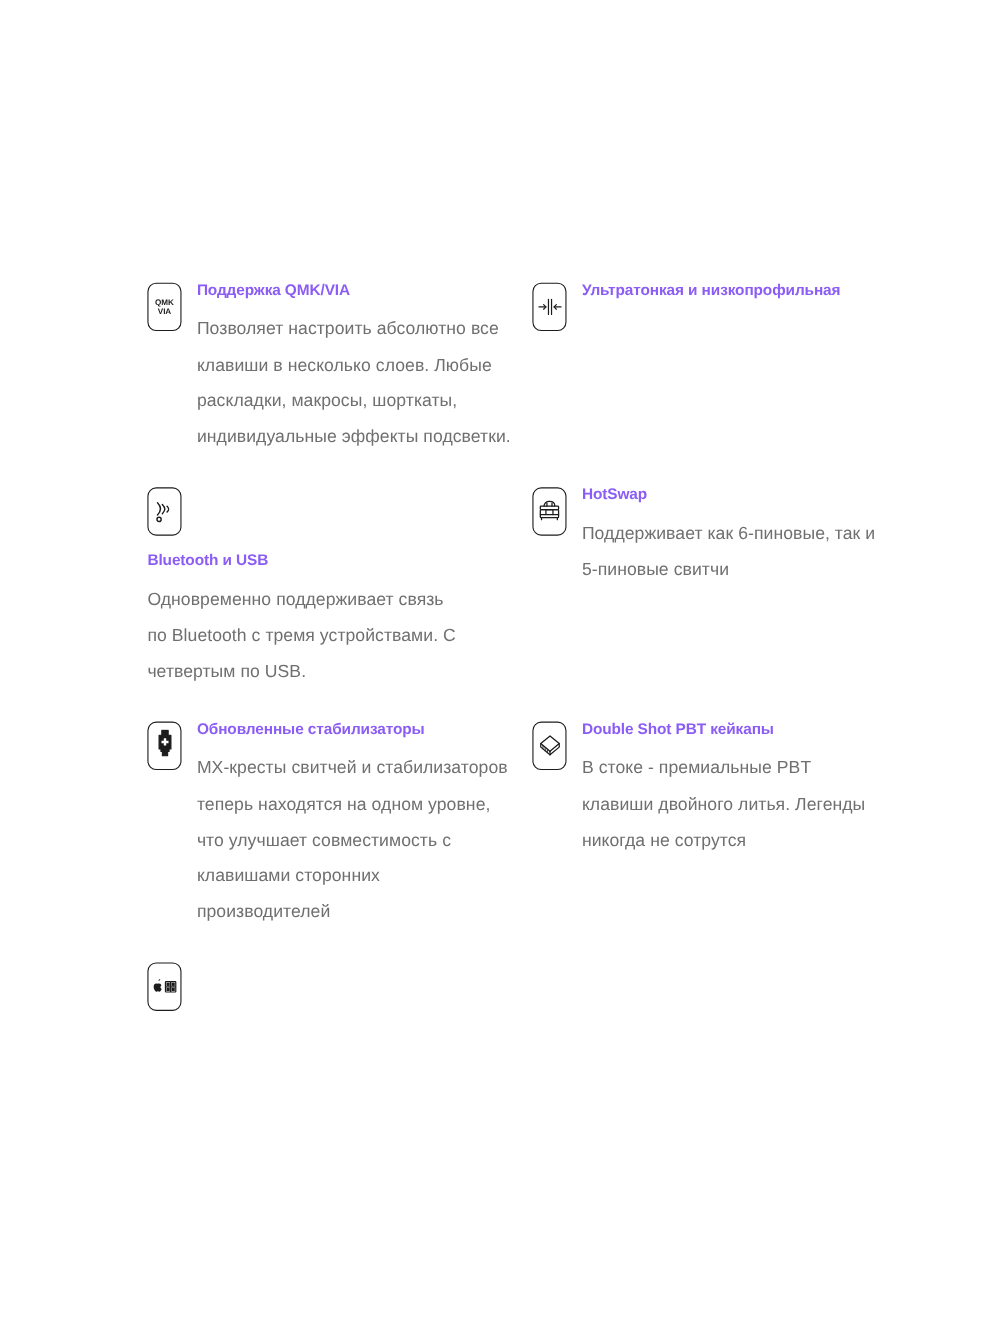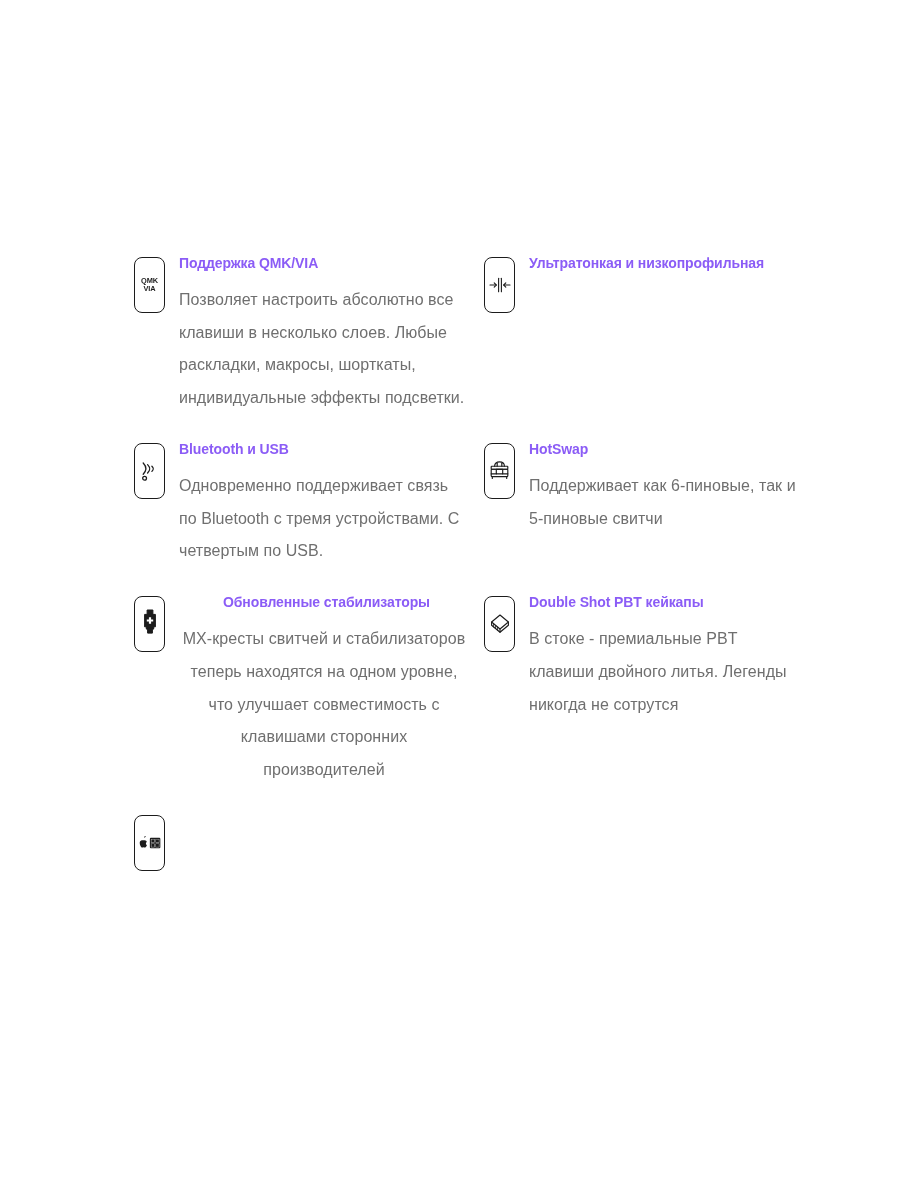--- a/index.html
+++ b/index.html
@@ -40,30 +40,30 @@
     align-items: flex-start;
     gap: 14px;
     padding-bottom: 26px;
     box-sizing: border-box;
     width: 340px;
   }
 
   
   .feature.pos-r1c1 { grid-column: 1; grid-row: 1; }
   .feature.pos-r1c2 { grid-column: 2; grid-row: 1; justify-content: center; }
-  .feature.pos-r2c1 { grid-column: 1; grid-row: 2; }
+  .feature.pos-r2c1 { grid-column: 1; grid-row: 2; flex-direction: column; }
   .feature.pos-r2c2 { grid-column: 2; grid-row: 2; }
-  .feature.pos-r3c1 { grid-column: 1; grid-row: 3; text-align: center; }
+  .feature.pos-r3c1 { grid-column: 1; grid-row: 3; }
   .feature.pos-r3c2 { grid-column: 2; grid-row: 3; justify-content: space-between; }
   .feature.pos-r4c1 { grid-column: 1; grid-row: 4; }
 
   .icon-box {
     flex: 0 0 auto;
     width: 31px;
-    height: 56px;
+    height: 44px;
     border: 1.6px solid #1c1c1c;
     border-radius: 8px;
     background: #ffffff;
     display: flex;
     align-items: center;
     justify-content: center;
     box-sizing: border-box;
     margin-top: 2px;
   }
 

